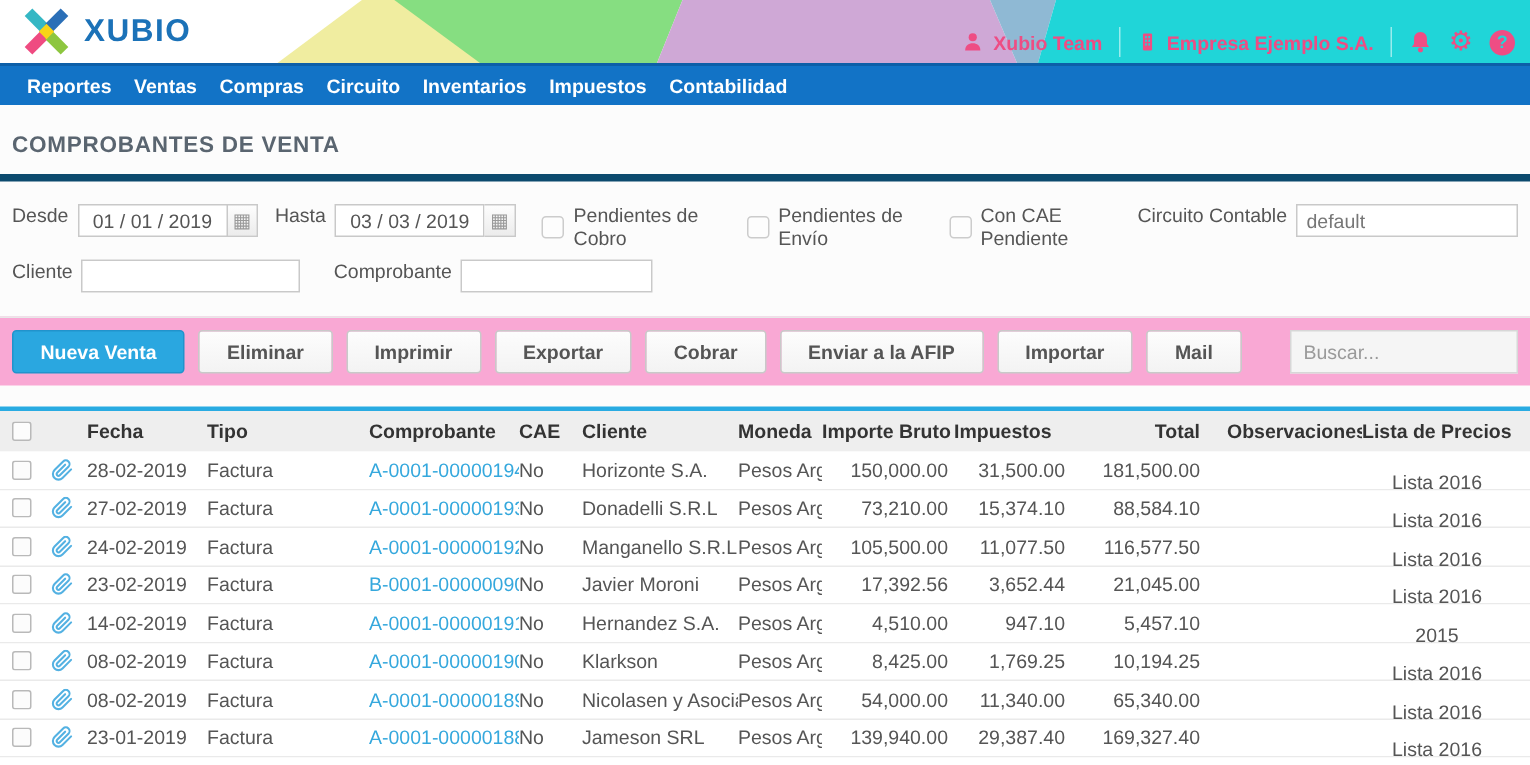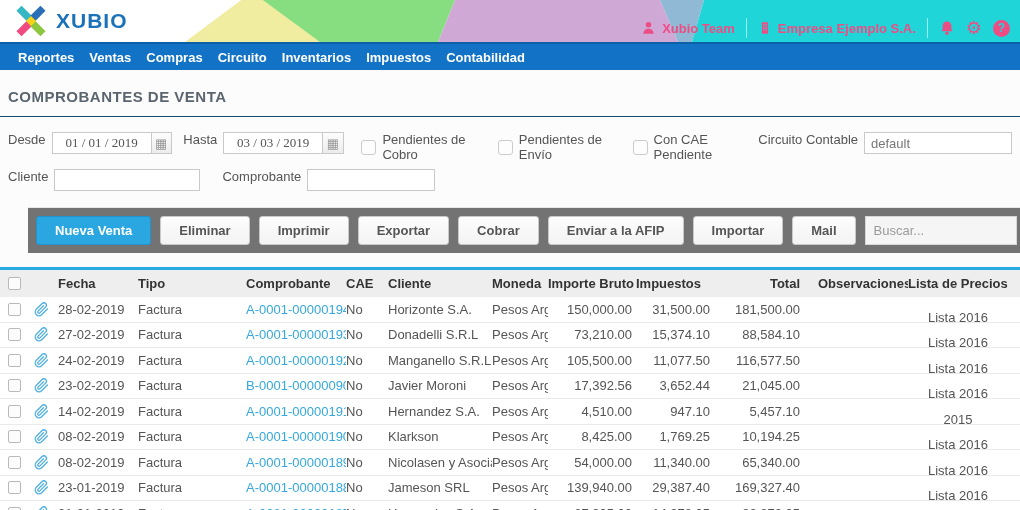--- a/index.html
+++ b/index.html
@@ -16,36 +16,36 @@
   .tb-sep { width: 1px; height: 20px; background: rgba(255,255,255,.55); }
   .tb-icon svg { display: block; }
   .gear-glyph { font-family: "DejaVu Sans", sans-serif; font-size: 18px; line-height: 1; cursor: pointer; }
   .help-badge { width: 17px; height: 17px; border-radius: 50%; background: #ee4d84; color: #20d5d8; font-size: 12px; font-weight: bold; display: flex; align-items: center; justify-content: center; cursor: pointer; }
 
   
   .nav { height: 28px; background: #1273c6; border-top: 2px solid #0d5fa8; display: flex; align-items: center; gap: 15px; padding: 0 18px; }
   .nav-item { color: #fff; font-weight: bold; font-size: 13px; text-decoration: none; cursor: pointer; white-space: nowrap; }
 
   
-  .title-row { padding: 18px 8px 10px 8px; border-bottom: 1px solid #0c4a6e; }
+  .title-row { padding: 18px 8px 10px 8px; border-bottom: 5px solid #0c4a6e; }
   .page-title { font-size: 15px; font-weight: bold; color: #5a6570; letter-spacing: .5px; }
 
   
   .filters { padding: 8px 8px 0 8px; font-size: 13px; color: #555; }
   .frow { display: flex; margin-top: 7px; }
   .flabel { margin-right: 6px; white-space: nowrap; }
   .tinput { height: 22px; border: 1px solid #c9c9c9; font-size: 13px; color: #555; padding: 0 6px; background: #fff; font-family: "Liberation Sans", sans-serif; }
-  .date-input { width: 100px; text-align: center; font-family: Liberation Serif, serif; }
+  .date-input { width: 100px; text-align: center; }
   .cal-btn { width: 25px; height: 22px; border: 1px solid #c9c9c9; border-left: none; background: linear-gradient(#fdfdfd,#ececec); color: #999; font-size: 13px; display: flex; align-items: center; justify-content: center; cursor: pointer; font-family: "DejaVu Sans", sans-serif; }
   .chk { display: flex; align-items: center; gap: 6px; cursor: pointer; }
   .checkbox { width: 15px; height: 15px; border: 1px solid #ccc; border-radius: 3px; background: #fdfdfd; display: inline-block; flex: 0 0 auto; }
   .gap14 { width: 14px; } .gap22 { width: 22px; }
 
   
-  .toolbar { margin-top: 16px; background: #737373; border-top: 1px solid #e8e8e8; padding: 8px; display: flex; gap: 9px; align-items: center; margin-left: 28px; }
+  .toolbar { margin-top: 16px; background: #f9a8d4; border-top: 1px solid #e8e8e8; padding: 8px; display: flex; gap: 9px; align-items: center; }
   .btn { height: 29px; padding: 0 18px; background: linear-gradient(#fdfdfd,#f3f3f3); border: 1px solid #c9c9c9; border-radius: 3px; color: #555; font-weight: bold; font-size: 13px; cursor: pointer; font-family: "Liberation Sans", sans-serif; white-space: nowrap; }
   .btn-primary { background: #2aa7e0; border-color: #2193cc; color: #fff; }
   .search { margin-left: auto; display: flex; }
   .search-input { width: 152px; height: 29px; background: #f5f5f5; border: 1px solid #d7d7d7; padding: 0 8px; font-size: 13px; color: #777; font-family: "Liberation Sans", sans-serif; }
   .search-input::placeholder { color: #9a9a9a; }
 
   
   .tablewrap { margin-top: 14px; border-top: 3px solid #29abe2; }
   .thead, .tr { display: grid; grid-template-columns: 26px 24px 80px 108px 100px 42px 104px 56px 88px 78px 90px 104px 100px; align-items: center; padding-left: 8px; }
   .thead { background: #eeeeee; height: 27px; font-weight: bold; font-size: 13px; color: #333; }

